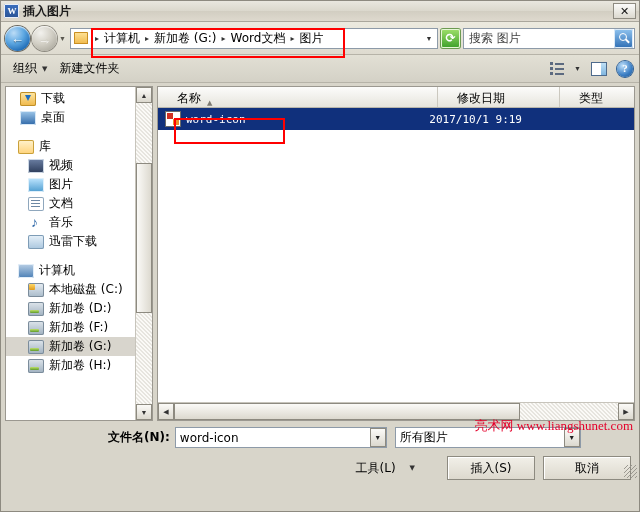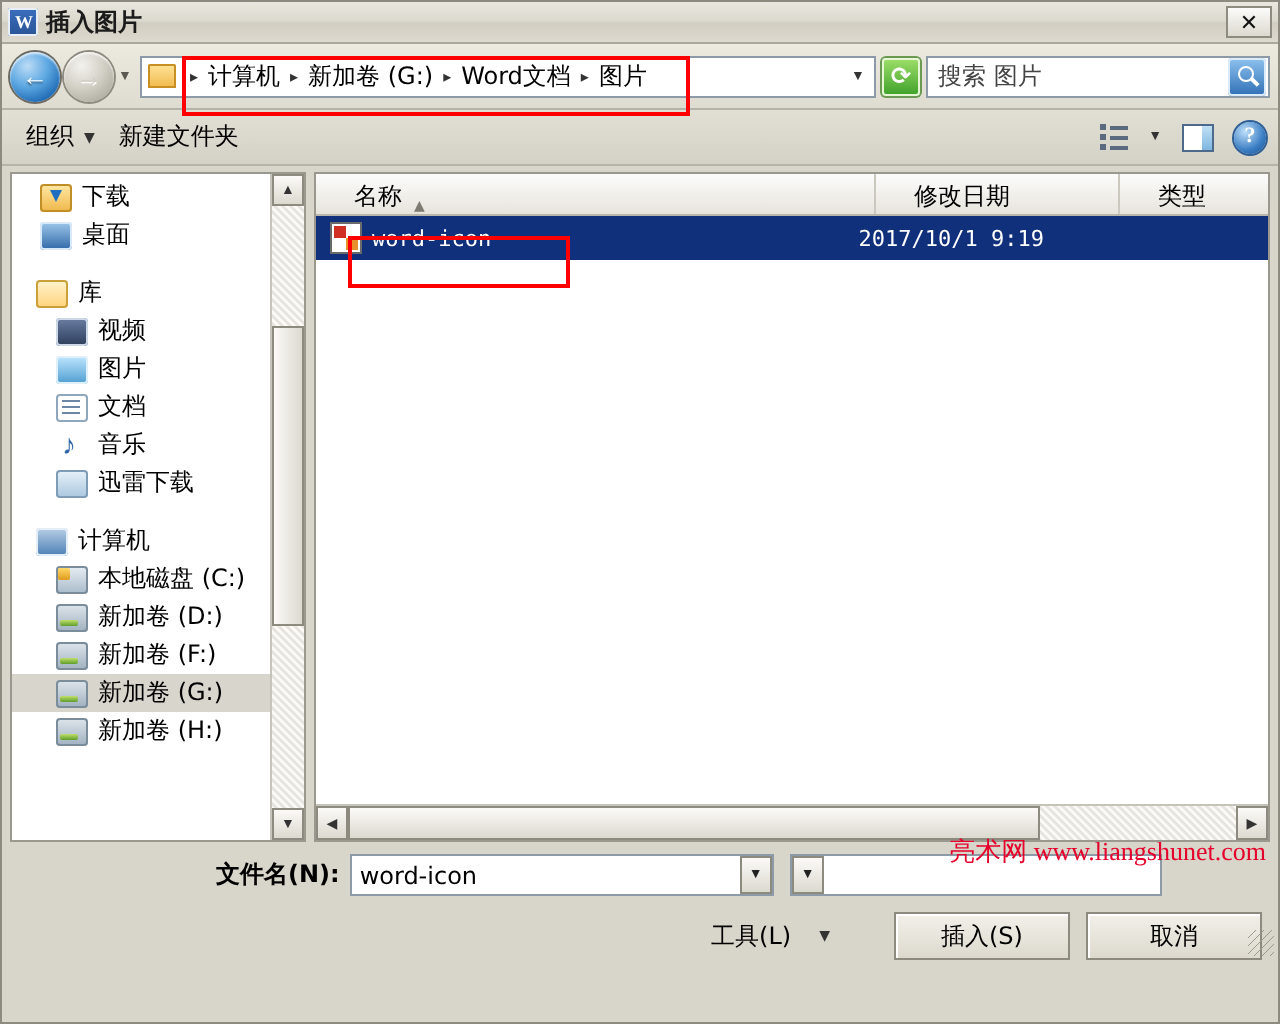--- a/index.html
+++ b/index.html
@@ -428,20 +428,21 @@
   </div>
 
   <div class="footer">
     <div class="fr">
       <div class="flabel">文件名(N):</div>
       <div class="combo fname-combo">
         <span class="val">word-icon</span>
         <span class="cbtn">▼</span>
       </div>
       <div class="combo filter-combo">
+        <span class="val">所有图片</span>
         <span class="cbtn">▼</span>
       </div>
     </div>
     <div class="fr2">
       <div class="tool-btn">
         <span>工具(L)</span>
         <span class="tool-caret">▼</span>
       </div>
       <div class="btn3d">插入(S)</div>
       <div class="btn3d">取消</div>

